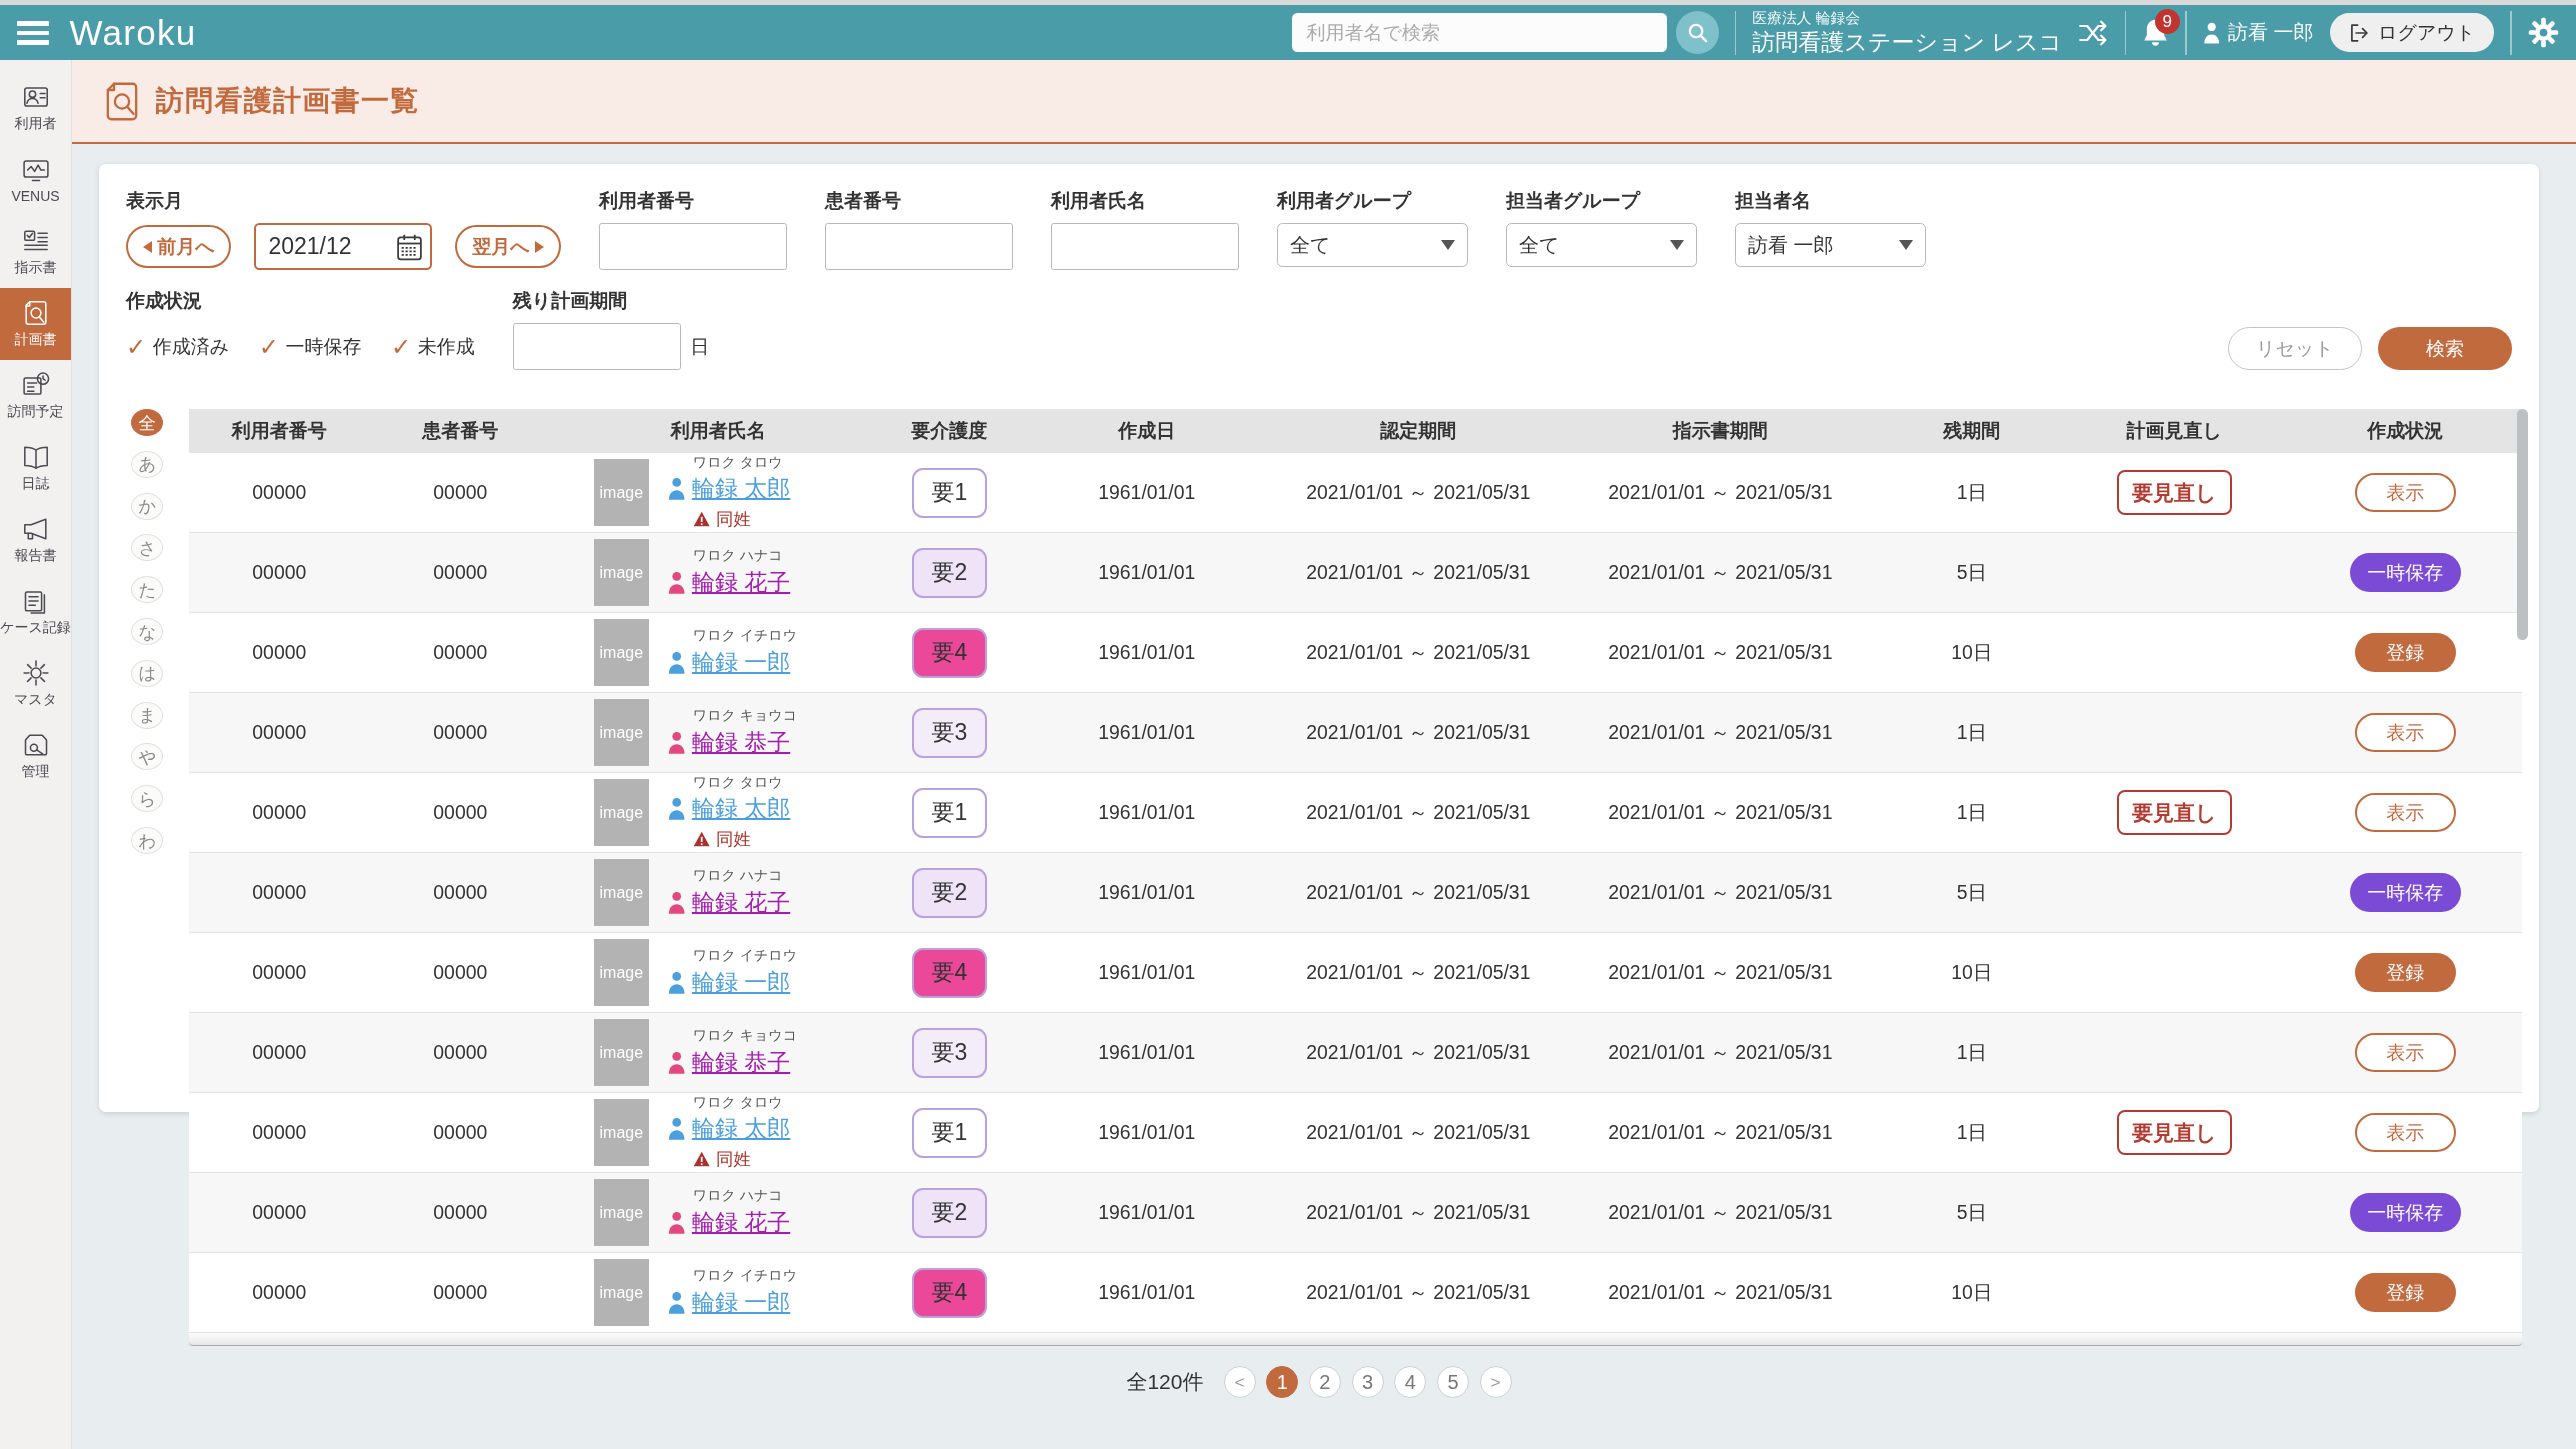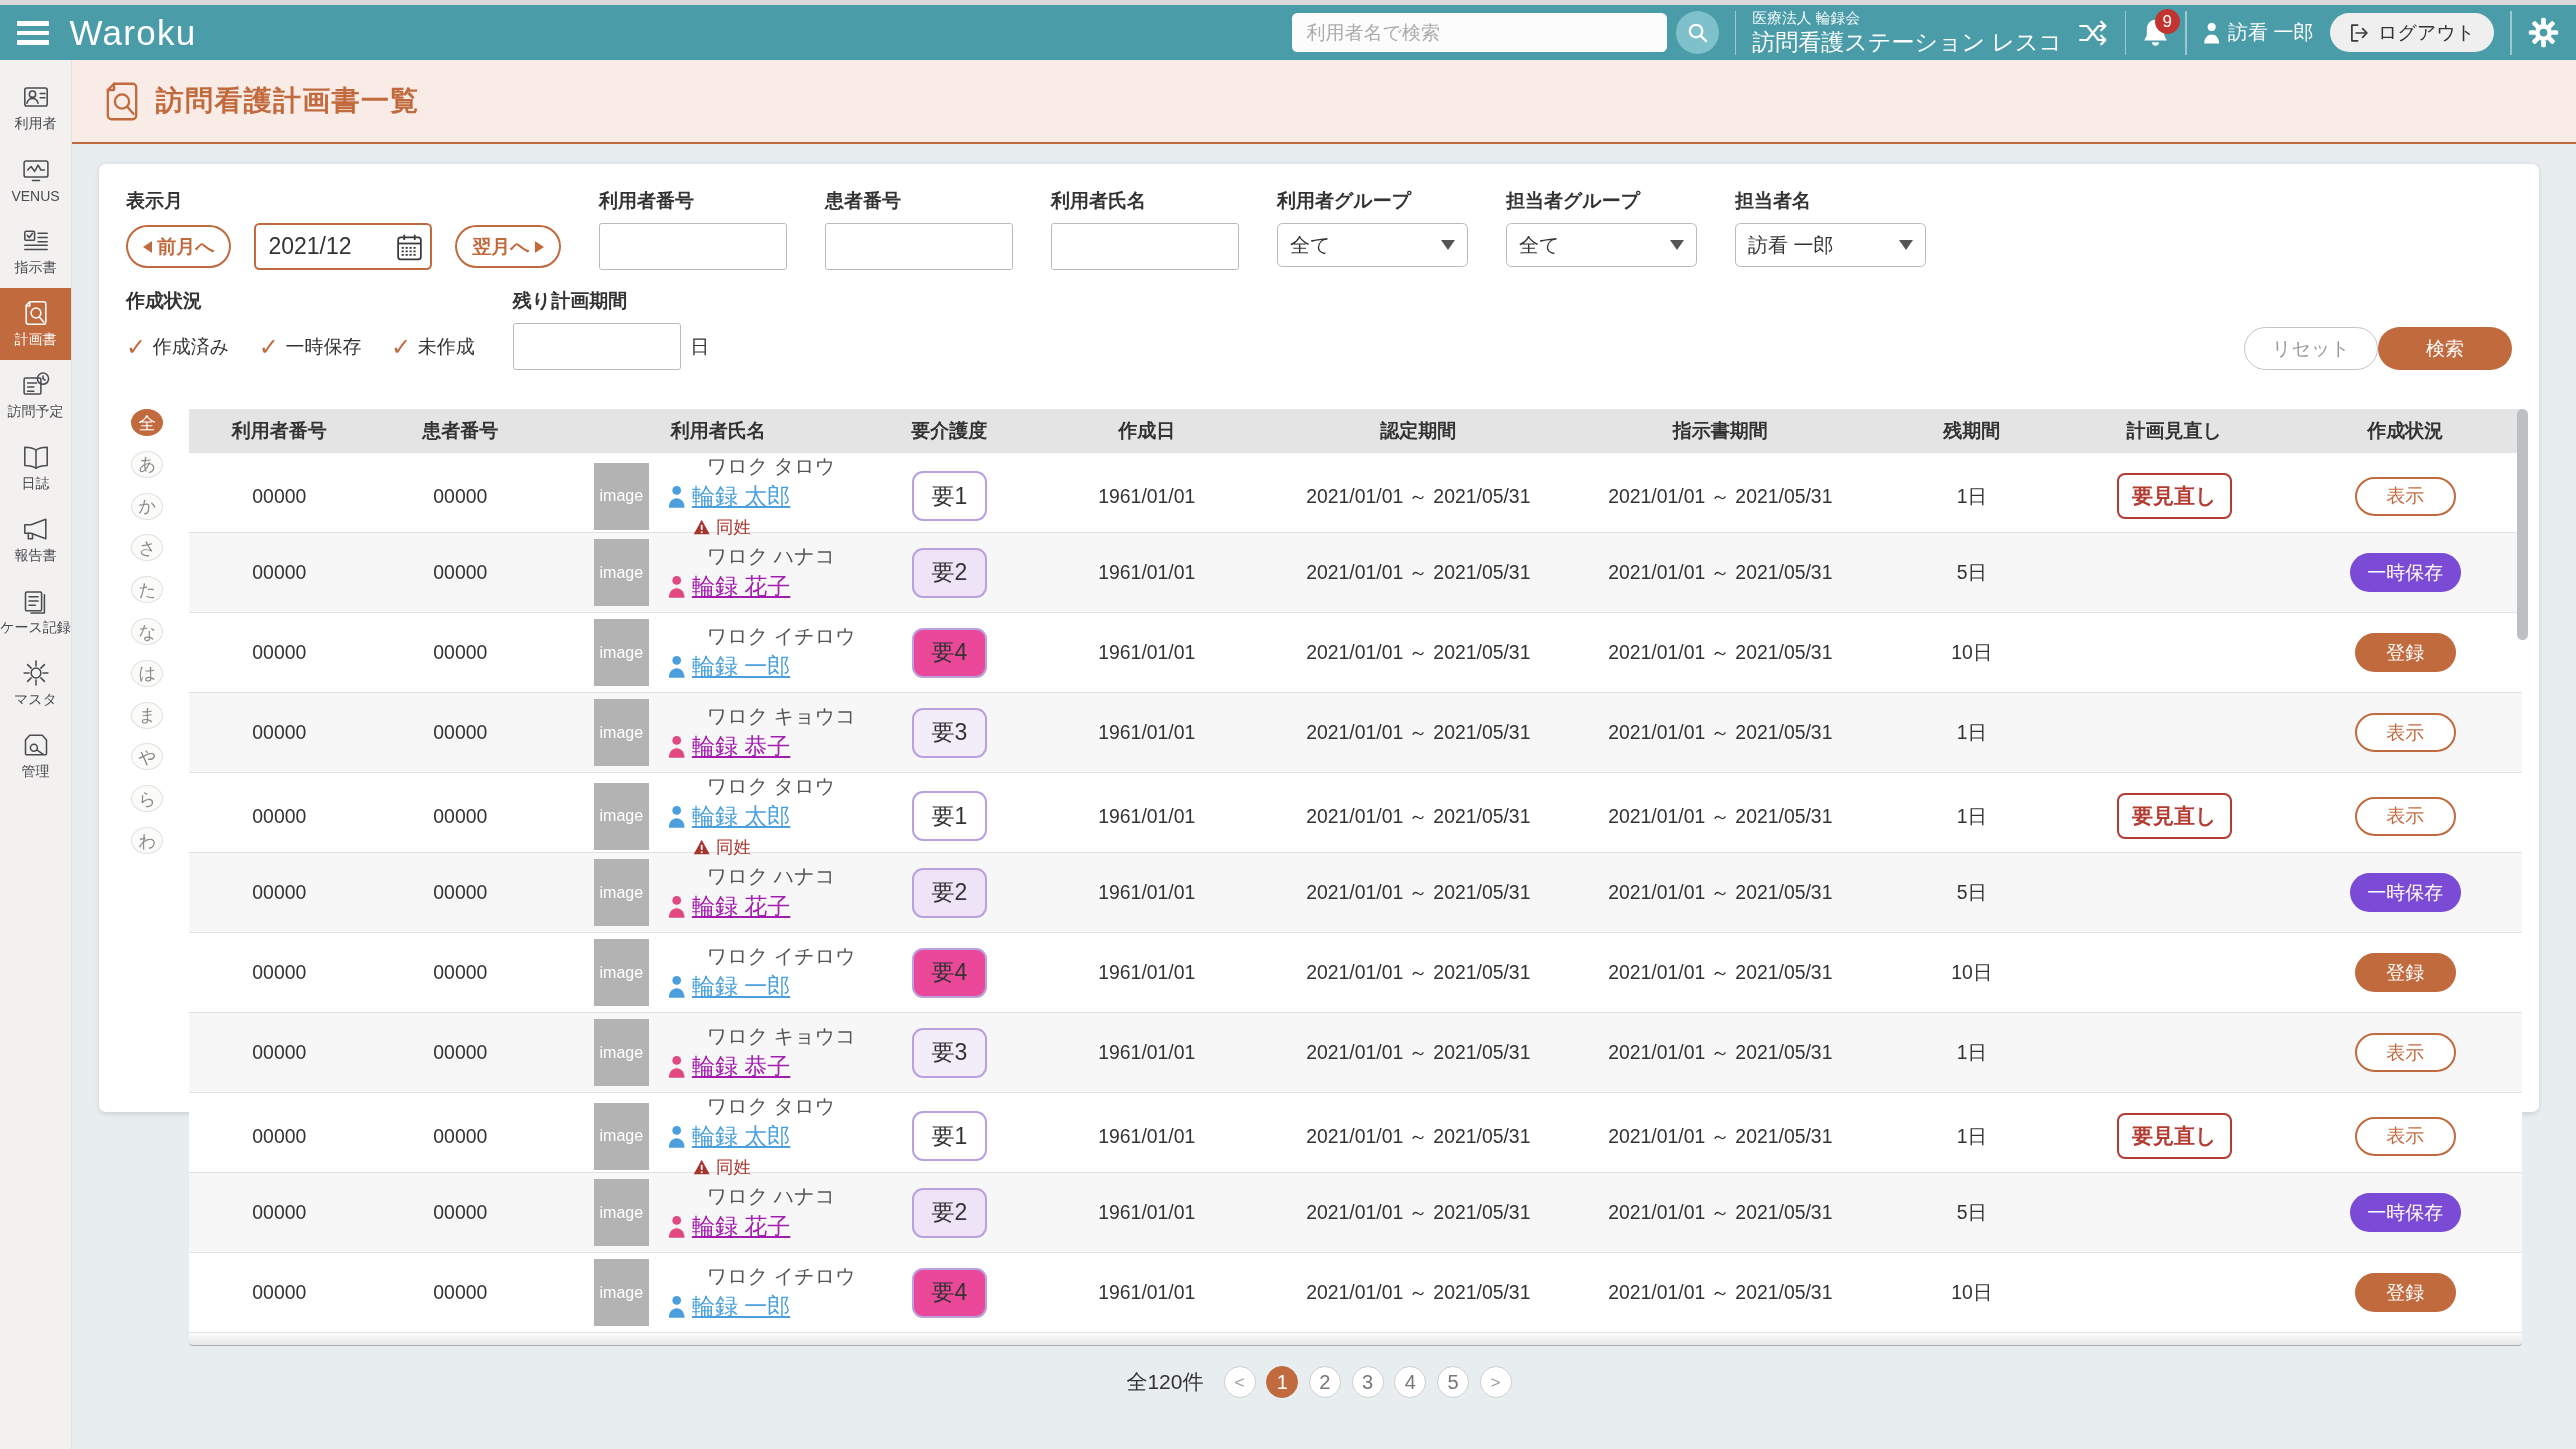--- a/index.html
+++ b/index.html
@@ -56,40 +56,40 @@
   .text-input { width:188px; height:47px; border:1.3px solid #B9B9B9; border-radius:2.7px; font-size:20px; padding:0 9.4px; font-family:inherit; }
   .select { width:191px; height:44px; border:1.3px solid #B9B9B9; border-radius:5.4px; display:flex; align-items:center; justify-content:space-between; padding:0 12px; font-size:20px; color:#333; cursor:pointer; background:#fff; }
   .select .caret { border-top:10.7px solid #555; border-left:7.4px solid transparent; border-right:7.4px solid transparent; }
   .frow2 { display:flex; align-items:flex-end; margin-top:17.4px; }
   .checks { display:flex; align-items:center; gap:29.5px; height:47px; }
   .check { display:flex; align-items:center; gap:6.7px; font-size:19px; color:#333; cursor:pointer; }
   .check .tick { color:#C16A3E; font-size:24px; font-weight:700; line-height:1; }
   .remain-wrap { display:flex; align-items:center; gap:9.4px; }
   .remain-input { width:168px; height:47px; border:1.3px solid #B9B9B9; border-radius:2.7px; font-size:20px; padding:0 9.4px; font-family:inherit; }
   .unit { font-size:19px; color:#333; }
-  .filter-actions { margin-left:auto; display:flex; }
+  .filter-actions { margin-left:auto; display:flex; gap:16px; }
   .reset-btn { width:134px; height:43px; border-radius:21.5px; background:#fff; border:1.3px solid #C4C4C4; color:#9A9A9A; font-size:19px; cursor:pointer; font-family:inherit; }
   .search-submit { width:134px; height:43px; border-radius:21.5px; background:#C16A3E; border:none; color:#fff; font-size:19px; cursor:pointer; font-family:inherit; }
 
   
   .list-area { display:flex; margin-top:39px; }
   .kana-rail { width:40px; display:flex; flex-direction:column; gap:14.8px; align-items:center; flex-shrink:0; margin-left:1.3px; }
   .kana-item { width:32px; height:27px; border-radius:50%; background:#FBFBFA; border:1.3px solid #E2E0DD; color:#8A8A8A; font-size:17.4px; display:flex; align-items:center; justify-content:center; cursor:pointer; }
   .kana-item.active { background:#C16A3E; border-color:#C16A3E; color:#fff; }
   .table-wrap { width:2333px; margin-left:21.5px; position:relative; }
   .trow { display:grid; grid-template-columns:181px 181px 335px 127px 268px 275px 329px 174px 231px 231px; align-items:center; }
   .thead { background:#E4E4E4; height:44px; font-weight:700; font-size:19px; color:#333; }
   .thead > div { text-align:center; }
   .tbody .trow { height:80px; border-bottom:0.7px solid #E2E2E2; background:#fff; font-size:19.4px; }
   .tbody .trow.alt { background:#F7F7F7; }
   .cell-c { text-align:center; }
   .name-cell { display:flex; align-items:center; padding-left:43px; }
   .img-box { width:55px; height:67px; background:#B3B3B3; color:#fff; font-size:16px; display:flex; align-items:center; justify-content:center; flex-shrink:0; }
   .name-block { margin-left:19px; }
-  .kana-line { font-size:20px; color:#555; margin-left:39px; margin-bottom:1.3px; }
+  .kana-line { font-size:14px; color:#555; margin-left:25px; margin-bottom:1.3px; }
   .name-line { display:flex; align-items:center; gap:6.7px; }
   .person { width:17.4px; height:23px; }
   .person.male { fill:#4A9FDC; } .person.female { fill:#E1487F; }
   .name-link { font-size:23px; text-decoration:underline; cursor:pointer; }
   .name-link.male { color:#4A9FDC; } .name-link.female { color:#a21caf; }
   .warn-line { display:flex; align-items:center; gap:5.4px; margin-left:25.5px; margin-top:2.7px; color:#A6342C; font-size:17.4px; }
   .level-badge { display:inline-flex; width:75px; height:50px; border:2px solid #B9A0DE; border-radius:11px; align-items:center; justify-content:center; font-size:23px; color:#333; background:#fff; }
   .level-badge.l2 { background:#EFE3F7; }
   .level-badge.l3 { background:#F3EDFA; }
   .level-badge.l4 { background:#ec4899; }

